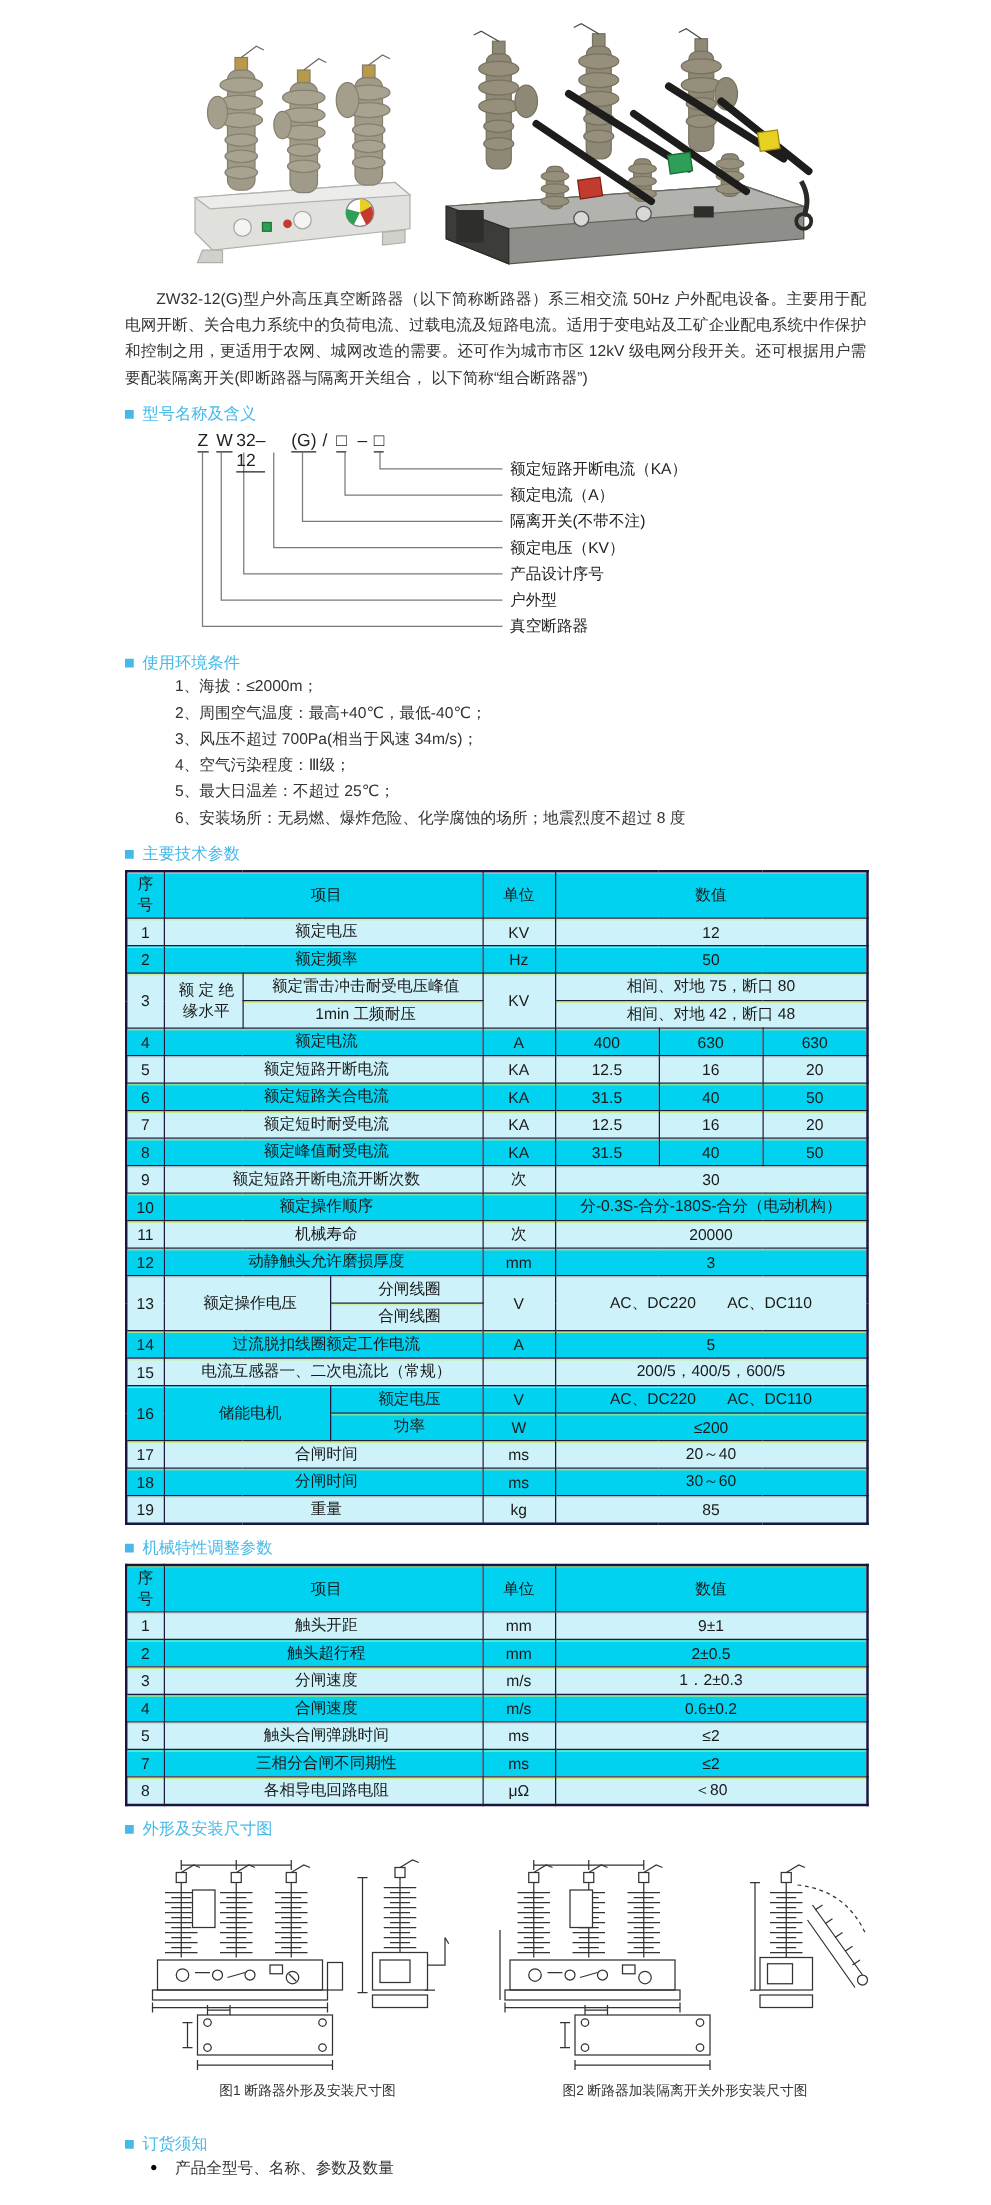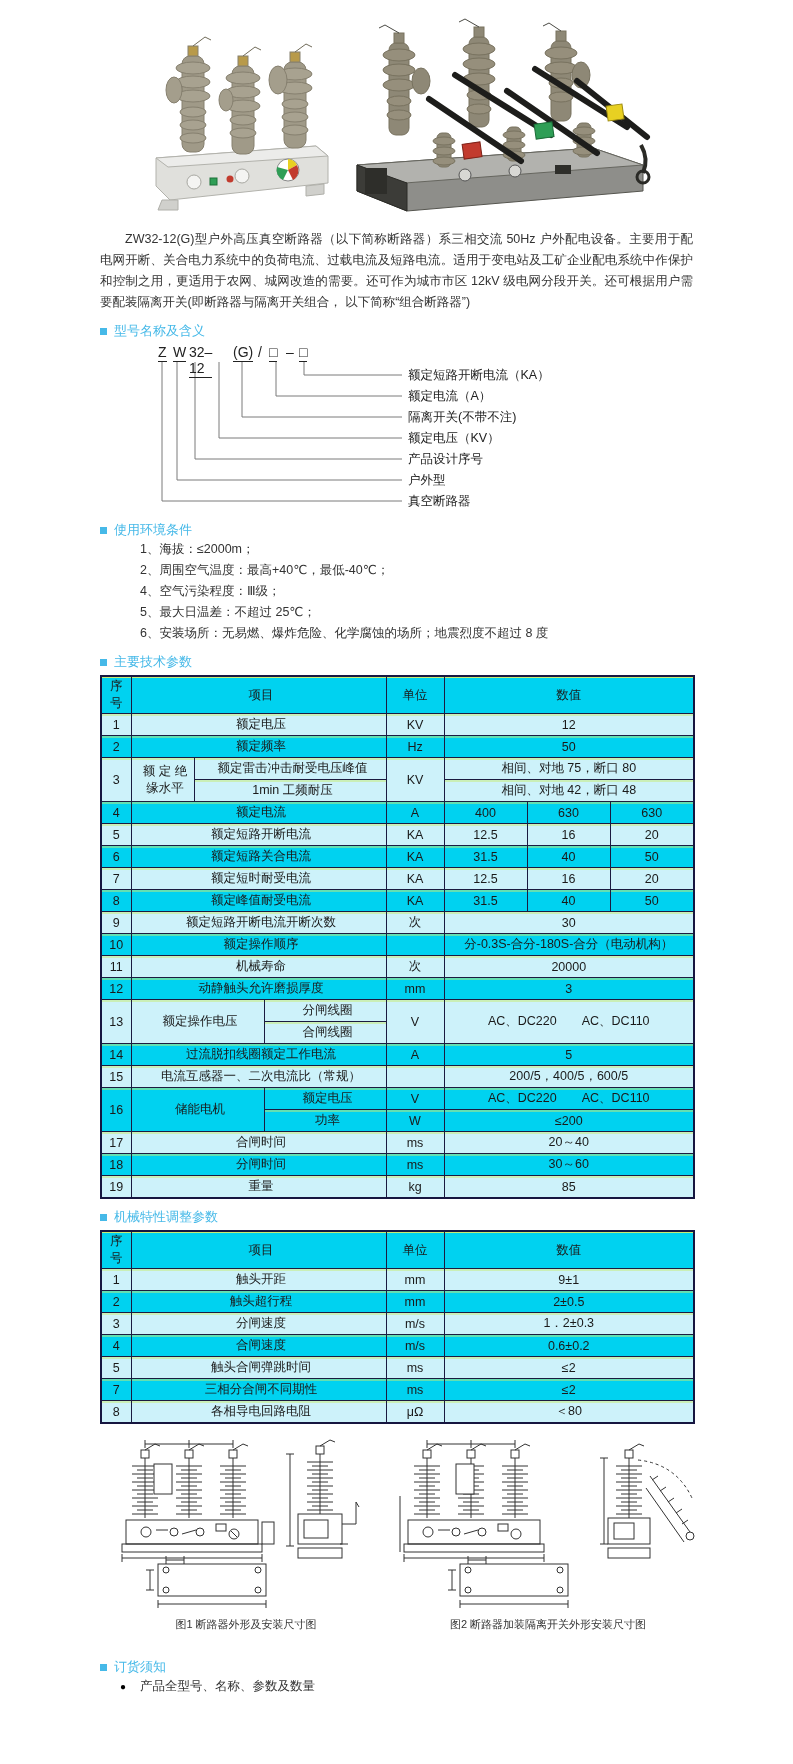--- a/index.html
+++ b/index.html
@@ -220,20 +220,21 @@
     </div>
   </div>
 
   <div class="sec">
     <div class="h">
         <span class="sq"></span>
         <span>使用环境条件</span>
       </div>
     <div class="envitem">1、海拔：≤2000m；</div>
     <div class="envitem">2、周围空气温度：最高+40℃，最低-40℃；</div>
+    <div class="envitem">3、风压不超过 700Pa(相当于风速 34m/s)；</div>
     <div class="envitem">4、空气污染程度：Ⅲ级；</div>
     <div class="envitem">5、最大日温差：不超过 25℃；</div>
     <div class="envitem">6、安装场所：无易燃、爆炸危险、化学腐蚀的场所；地震烈度不超过 8 度</div>
   </div>
 
   <div class="sec">
     <div class="h">
         <span class="sq"></span>
         <span>主要技术参数</span>
       </div>
@@ -457,20 +458,24 @@
             <td>8</td>
             <td class="item">各相导电回路电阻</td>
             <td>μΩ</td>
             <td>＜80</td>
           </tr>
     </tbody>
       </table>
   </div>
 
   <div class="sec">
+    <div class="h">
+        <span class="sq"></span>
+        <span>外形及安装尺寸图</span>
+      </div>
     <div class="figures">
       <div class="figblock">
         <svg width="268" height="176" viewBox="0 0 268 176" class="line-art">
           <defs>
             <g id="insA" stroke="#333">
               <line x1="13" y1="0" x2="13" y2="60"></line>
               <path d="M0 8h26M5 12h16M0 16h26M5 20h16M0 24h26M5 28h16M0 32h26M5 36h16M0 40h26M5 44h16M0 48h26M5 52h16M0 56h26"></path>
               <rect x="9" y="-8" width="8" height="8"></rect>
               <path d="M13 -8 l10 -6 l5 2"></path>
             </g>

